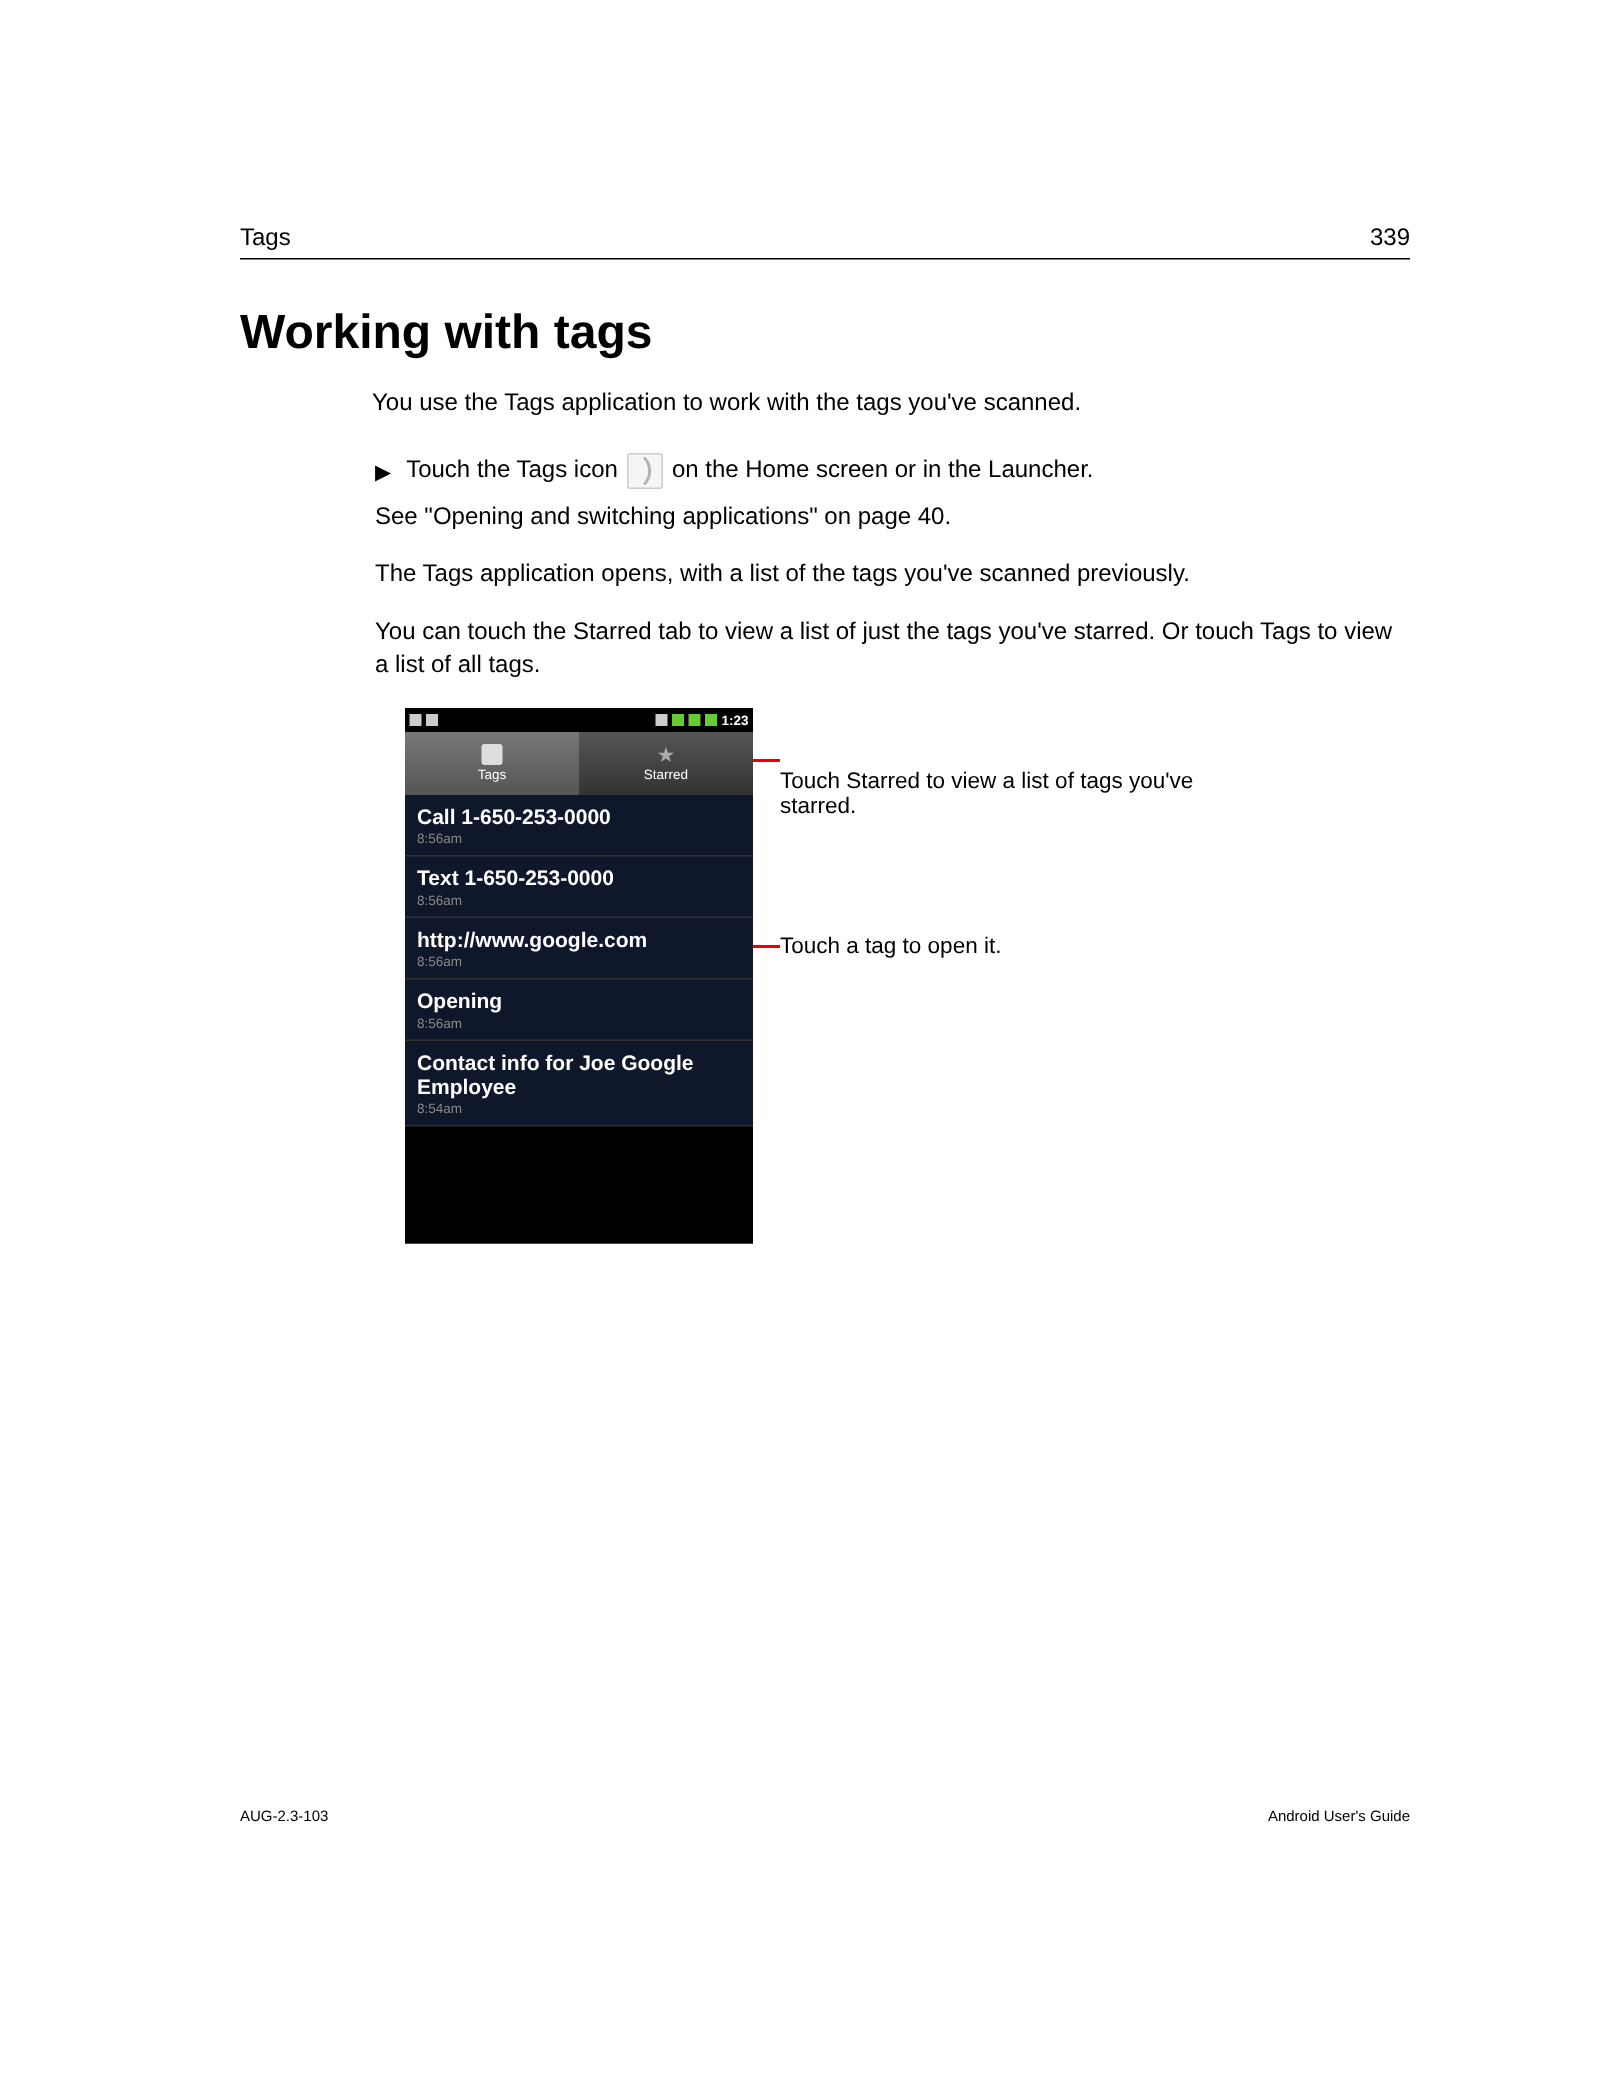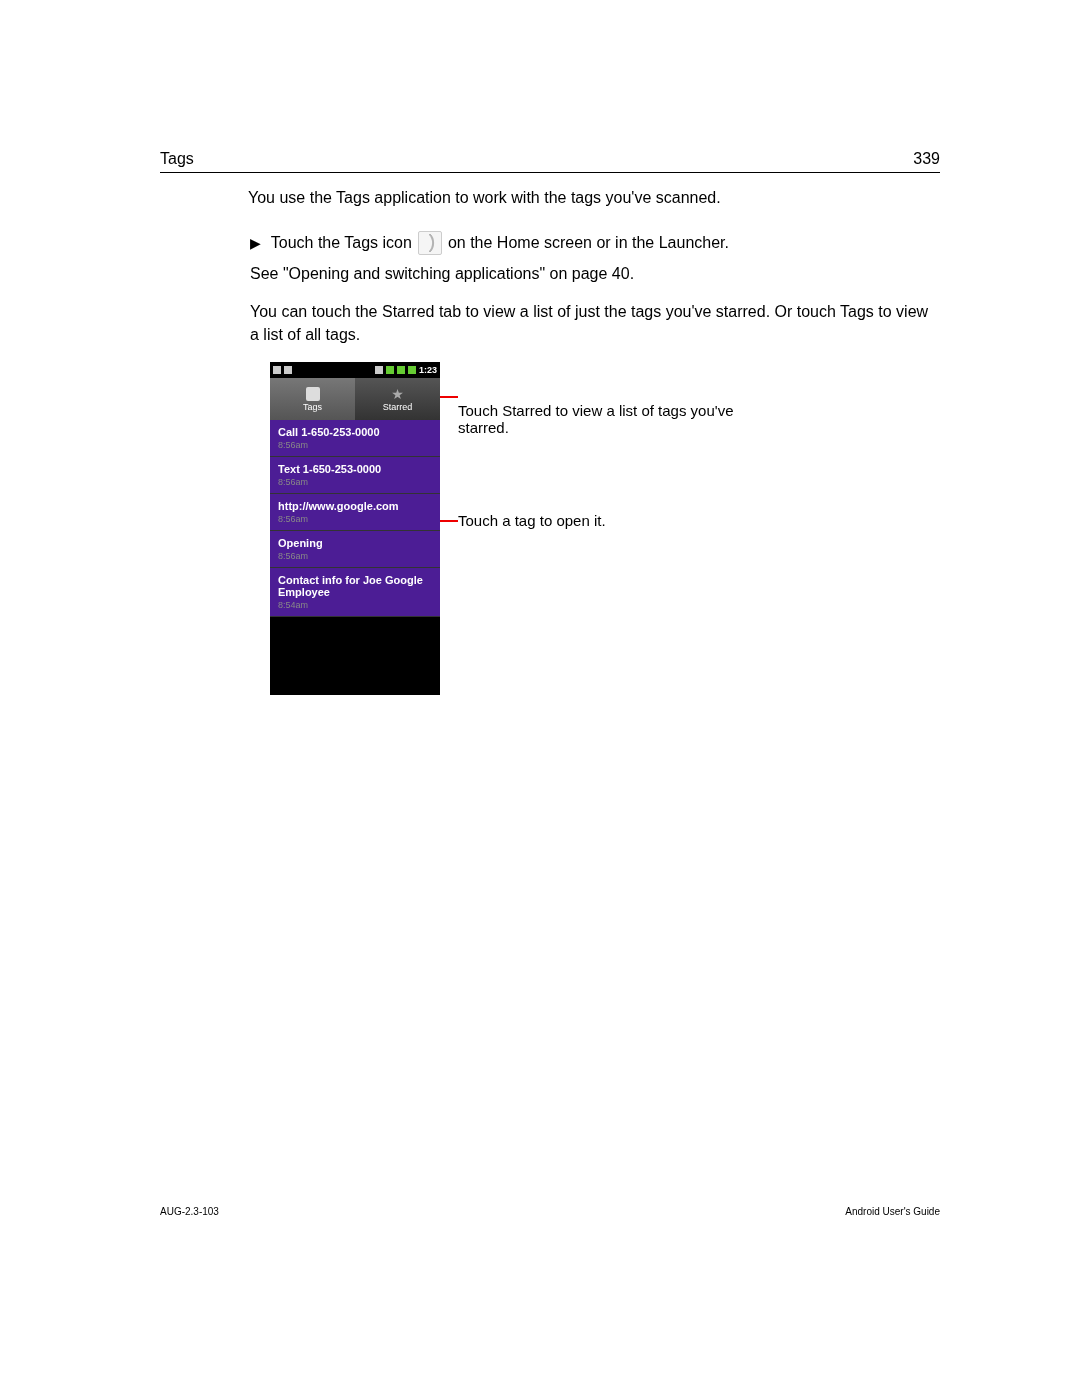--- a/index.html
+++ b/index.html
@@ -80,22 +80,22 @@
     line-height: 1.4;
     margin-top: 8px;
   }
   .figure-row {
     margin-left: 110px;
     margin-top: 14px;
     display: flex;
     align-items: flex-start;
   }
   .phone {
-    width: 170px;
-    background: #4c1d95;
+    width: 232px;
+    background: #0f172a;
     color: #fff;
     font-family: Arial, sans-serif;
     position: relative;
   }
   .statusbar {
     height: 16px;
     background: #000;
     display: flex;
     justify-content: space-between;
     align-items: center;
@@ -138,21 +138,21 @@
   .tab-star {
     color: #aaa;
     font-size: 14px;
     line-height: 1;
   }
   .tag-item {
     border-bottom: 1px solid #333;
     padding: 6px 8px;
   }
   .tag-title {
-    font-size: 11px;
+    font-size: 14px;
     font-weight: bold;
     color: #fff;
   }
   .tag-time {
     font-size: 9px;
     color: #888;
     margin-top: 2px;
   }
   .phone-fill {
     height: 78px;
@@ -187,32 +187,34 @@
 </head>
 <body>
 
 <div class="page">
 
   <div class="header-row">
     <span>Tags</span>
     <span>339</span>
   </div>
 
+  <h1>Working with tags</h1>
 
   <p class="intro">You use the Tags application to work with the tags you've scanned.</p>
 
 
   <div class="step-line">
     <span class="triangle">▶</span>
     <span>Touch the Tags icon</span>
     <span class="tags-icon"></span>
     <span>on the Home screen or in the Launcher.</span>
   </div>
 
   <p class="body-text">See "Opening and switching applications" on page 40.</p>
+  <p class="body-text">The Tags application opens, with a list of the tags you've scanned previously.</p>
   <p class="body-text">You can touch the Starred tab to view a list of just the tags you've starred. Or touch Tags to view a list of all tags.</p>
 
   <div class="figure-row">
     <div class="phone">
       <div class="statusbar">
         <div class="status-left">
           <div class="status-icon"></div>
           <div class="status-icon"></div>
         </div>
         <div class="status-right">

